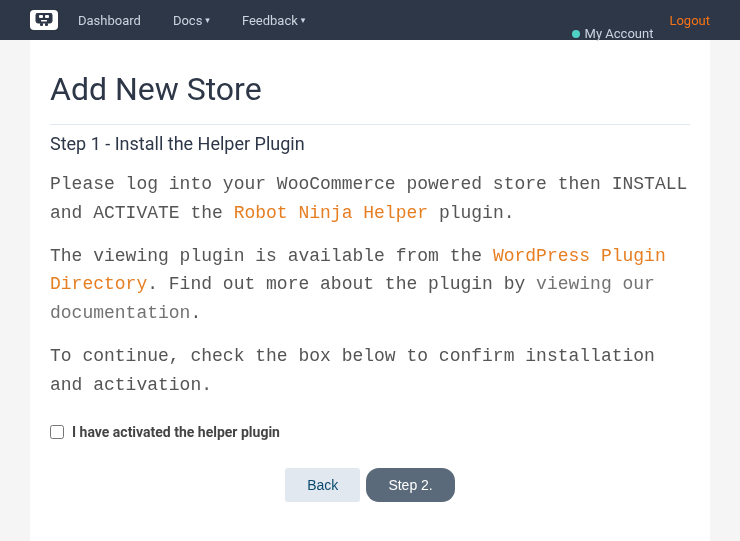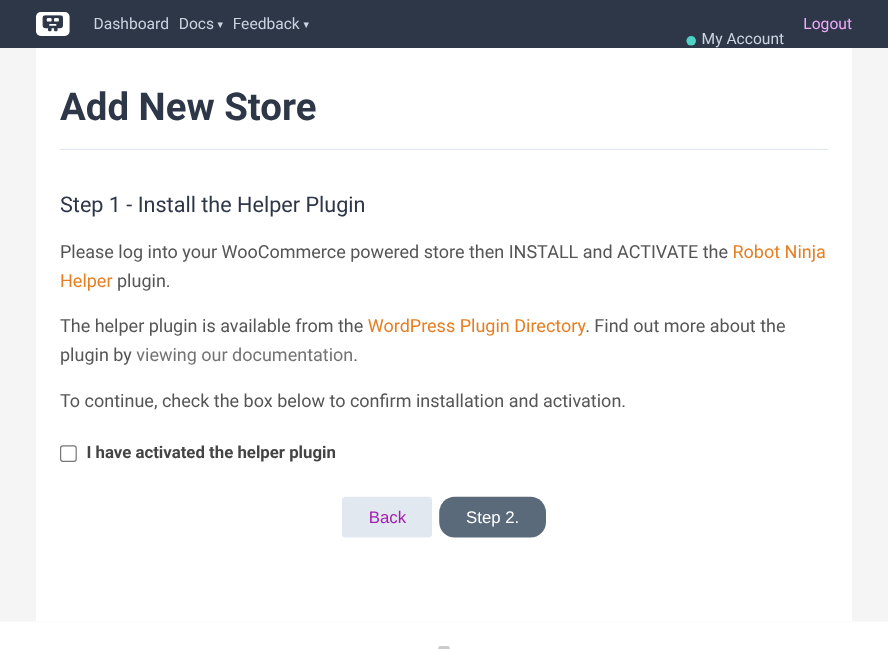--- a/index.html
+++ b/index.html
@@ -28,21 +28,21 @@
       background: #fff;
       border-radius: 4px;
       display: flex;
       align-items: center;
       justify-content: center;
       font-size: 10px;
     }
     .nav-links {
       display: flex;
       align-items: flex-end;
-      gap: 8px;
+      gap: 32px;
       flex: 1;
     }
     .nav-link {
       color: #cbd5e0;
       text-decoration: none;
       font-size: 13px;
       display: flex;
       align-items: center;
       gap: 3px;
       cursor: pointer;
@@ -62,55 +62,56 @@
       margin-top: 27px;
     }
     .nav-dot {
       width: 8px;
       height: 8px;
       background: #4fd1c5;
       border-radius: 50%;
       display: inline-block;
     }
     .nav-logout {
-      color: #f0abfc;
+      color: #f97316;
       font-size: 13px;
       cursor: pointer;
     }
 
     
     .main-content {
       max-width: 680px;
       margin: 0 auto;
       padding: 30px 20px 40px;
       background: #fff;
       min-height: 400px;
     }
 
     .page-title {
       font-size: 32px;
-      font-weight: 700;
+      font-weight: 400;
       color: #2d3748;
-      margin-bottom: 36px;
+      margin-bottom: 8px;
       border-bottom: 1px solid #e2e8f0;
       padding-bottom: 16px;
     }
 
     .step-title {
       font-size: 18px;
       font-weight: 400;
       color: #2d3748;
       margin-bottom: 16px;
     }
 
     .content-text {
-      font-size: 15px;
+      font-size: 18px;
       line-height: 1.6;
       color: #555;
       margin-bottom: 14px;
+      font-family: Liberation Mono, monospace;
     }
 
     .link-orange {
       color: #e67e22;
       text-decoration: none;
       cursor: pointer;
     }
 
     .link-green {
       color: #737373;
@@ -139,21 +140,21 @@
 
     .button-row {
       display: flex;
       justify-content: center;
       gap: 6px;
       margin-bottom: 30px;
     }
 
     .btn-back {
       background: #e2e8f0;
-      color: #a21caf;
+      color: #0c4a6e;
       border: none;
       padding: 9px 22px;
       font-size: 14px;
       border-radius: 3px;
       cursor: pointer;
     }
 
     .btn-step2 {
       background: #5a6a7a;
       color: #fff;
@@ -218,21 +219,21 @@
 <div class="main-content">
   <h1 class="page-title">Add New Store</h1>
 
   <h2 class="step-title">Step 1 - Install the Helper Plugin</h2>
 
   <p class="content-text">
     <span>Please log into your WooCommerce powered store then INSTALL and ACTIVATE the </span><a class="link-orange">Robot Ninja Helper</a><span> plugin.</span>
   </p>
 
   <p class="content-text">
-    <span>The helper plugin is available from the </span><a class="link-orange">WordPress Plugin Directory</a><span>. Find out more about the plugin by </span><a class="link-green">viewing our documentation</a><span>.</span>
+    <span>The viewing plugin is available from the </span><a class="link-orange">WordPress Plugin Directory</a><span>. Find out more about the plugin by </span><a class="link-green">viewing our documentation</a><span>.</span>
   </p>
 
   <p class="content-text">To continue, check the box below to confirm installation and activation.</p>
 
   <div class="checkbox-section">
     <input type="checkbox" id="helper-activated" style="">
     <label class="checkbox-label" for="helper-activated">I have activated the helper plugin</label>
   </div>
 
   <div class="button-row">

